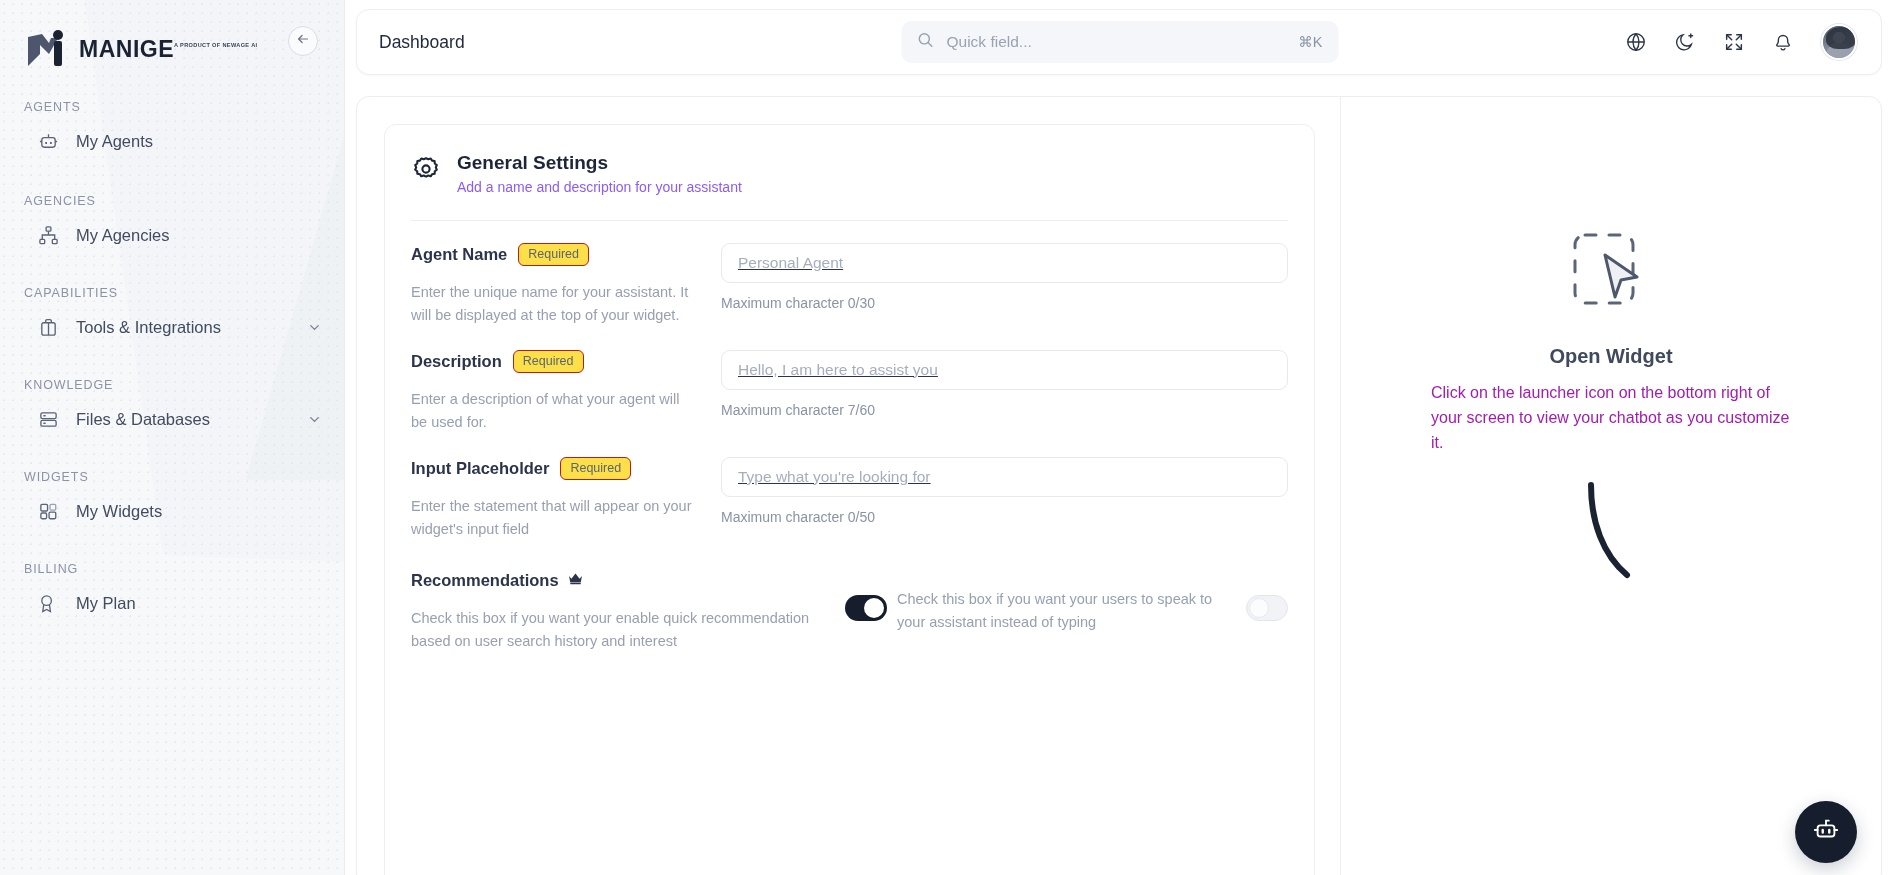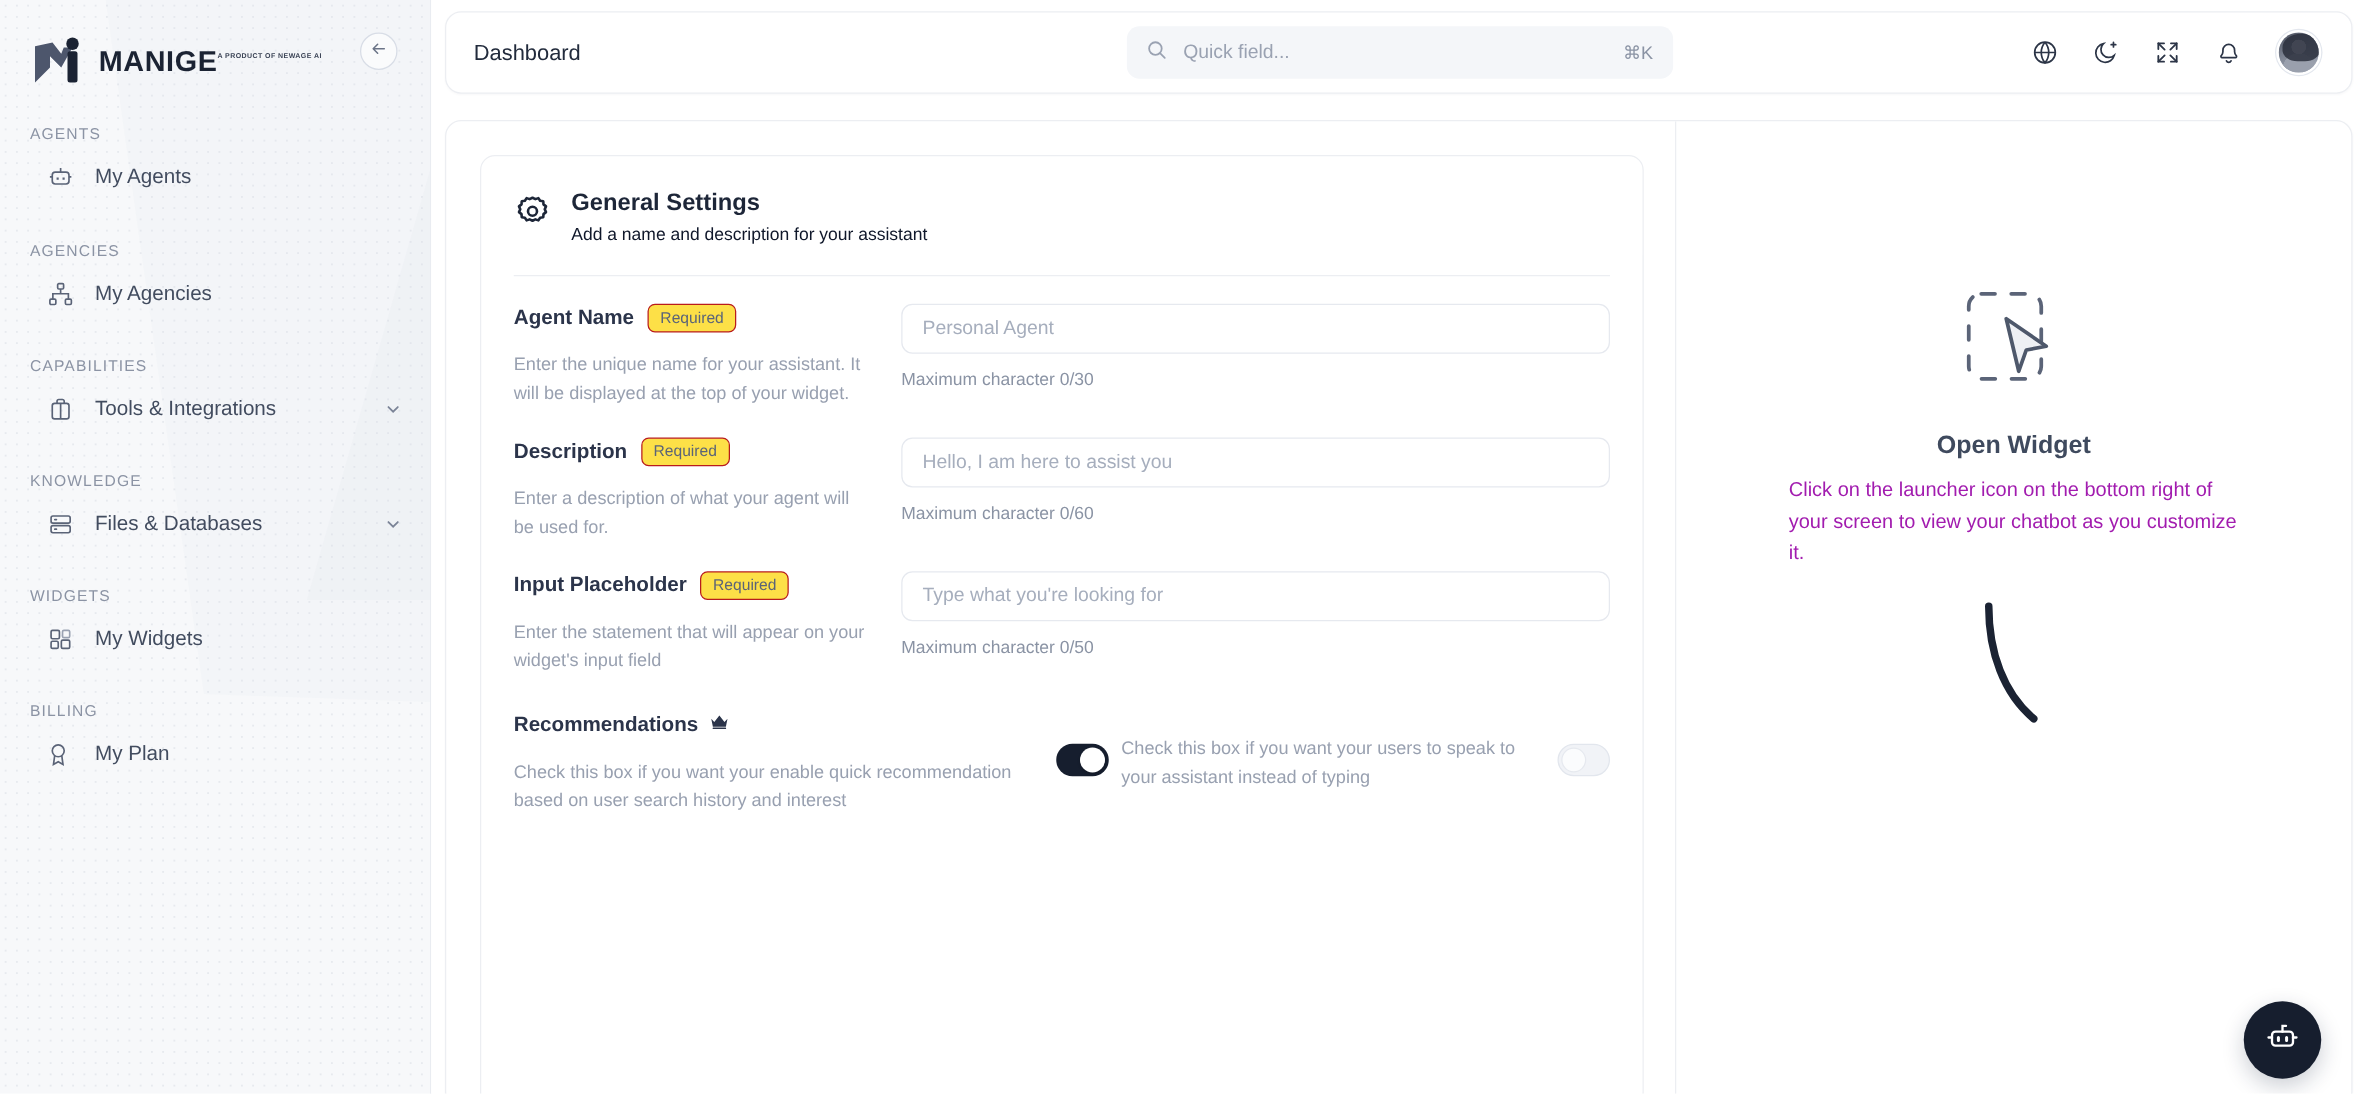--- a/index.html
+++ b/index.html
@@ -171,21 +171,21 @@
     border: 1px solid #eceef2;
     border-radius: 12px;
     height: 762px;
     padding: 26px 26px 0 26px;
     overflow: hidden;
   }
 
   .sec-head { display: flex; align-items: flex-start; gap: 16px; }
   .sec-icon { width: 30px; height: 30px; flex: 0 0 30px; margin-top: 3px; }
   .sec-title { font-size: 19px; font-weight: bold; color: #1d2638; line-height: 1.25; }
-  .sec-sub { font-size: 14px; color: #0f172a; margin-top: 4px; }
+  .sec-sub { font-size: 14px; color: #8b5cf6; margin-top: 4px; }
 
   .divider { height: 1px; background: #eceef2; margin: 25px 0 0 0; }
 
   .field-row { display: flex; padding-top: 22px; }
   .field-left { width: 310px; flex: 0 0 310px; padding-right: 22px; }
   .field-label-line { display: flex; align-items: center; gap: 11px; }
   .field-label { font-size: 16.5px; font-weight: bold; color: #2b344a; white-space: nowrap; }
   .badge {
     font-size: 12.5px; color: #5b6478;
     background: #fde047; border: 1px solid #b91c1c;
@@ -193,21 +193,21 @@
   }
   .field-help {
     font-size: 14.5px; color: #98a0b0; line-height: 1.62; margin-top: 15px;
   }
   .field-right { flex: 1; }
   .text-input {
     width: 100%; height: 40px;
     border: 1px solid #e6e9ef; border-radius: 9px;
     background: #fff; padding: 0 16px;
     font-family: "Liberation Sans", sans-serif;
-    font-size: 15.5px; color: #2b344a; outline: none;
+    font-size: 15.5px; color: #2b344a; outline: none; text-decoration: underline;
   }
   .text-input::placeholder { color: #a6aebd; }
   .counter { font-size: 14px; color: #8a93a4; margin-top: 12px; }
 
   .toggles-row { display: flex; padding-top: 29px; }
   .toggle-col-a { width: 486px; flex: 0 0 486px; display: flex; padding-right: 10px; }
   .toggle-col-b { flex: 1; display: flex; }
   .toggle-text { flex: 1; padding-right: 14px; }
   .toggle-title-line { display: flex; align-items: center; gap: 9px; }
   .toggle-title { font-size: 16.5px; font-weight: bold; color: #2b344a; white-space: nowrap; }
@@ -470,21 +470,21 @@
           <div class="field-row">
             <div class="field-left">
               <div class="field-label-line">
                 <span class="field-label">Description</span>
                 <span class="badge">Required</span>
               </div>
               <div class="field-help">Enter a description of what your agent will be used for.</div>
             </div>
             <div class="field-right">
               <input class="text-input" type="text" placeholder="Hello, I am here to assist you" style="">
-              <div class="counter">Maximum character 0/60</div>
+              <div class="counter">Maximum character 7/60</div>
             </div>
           </div>
 
           <div class="field-row">
             <div class="field-left">
               <div class="field-label-line">
                 <span class="field-label">Input Placeholder</span>
                 <span class="badge">Required</span>
               </div>
               <div class="field-help">Enter the statement that will appear on your widget's input field</div>

